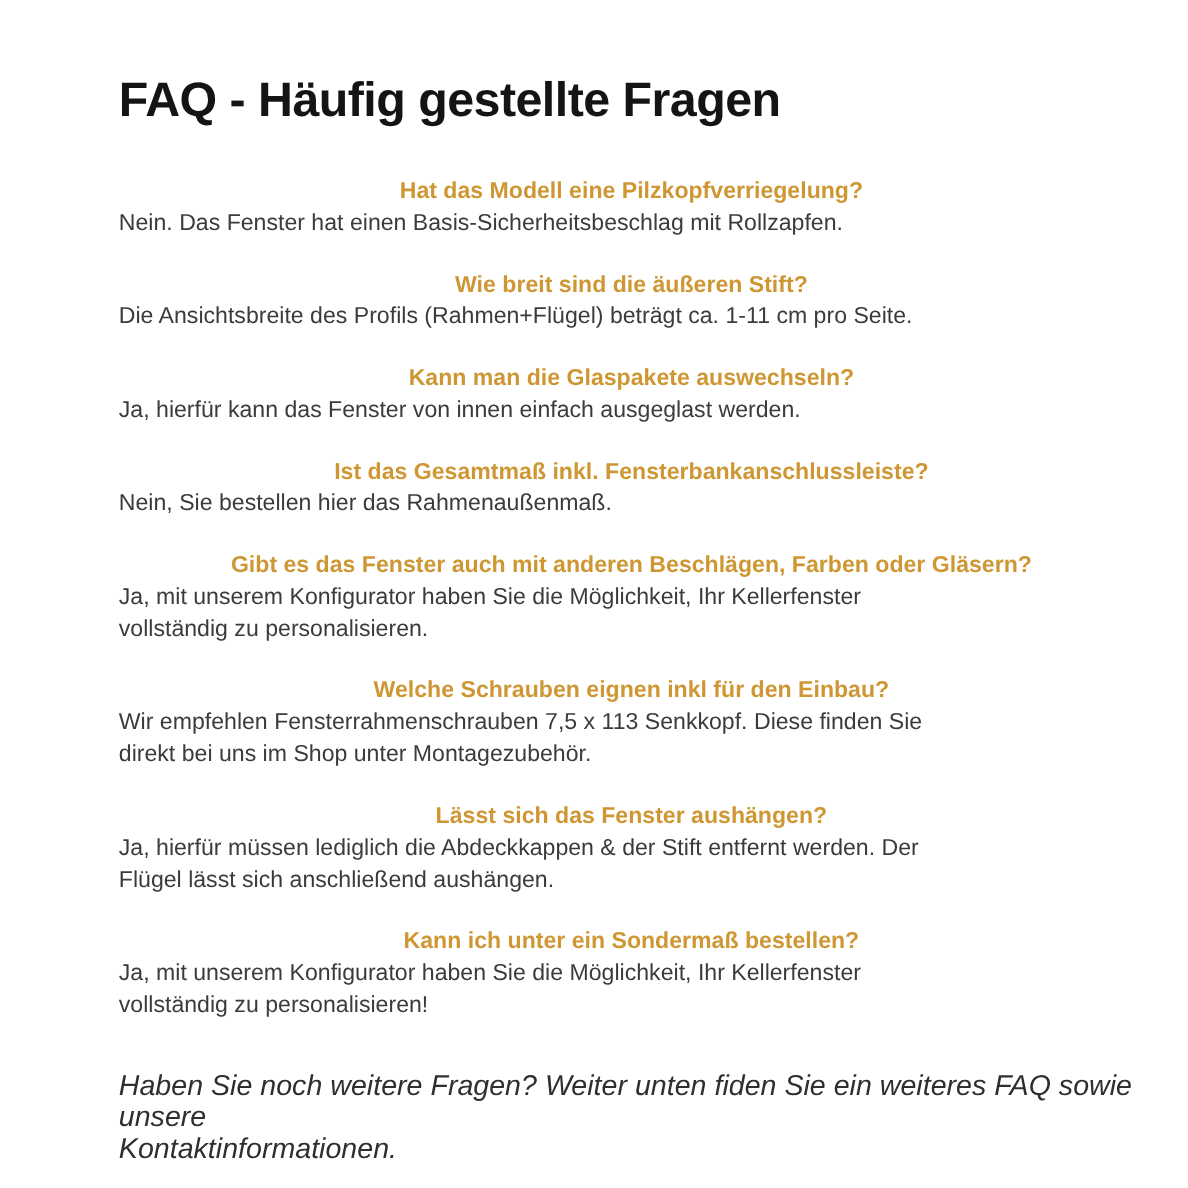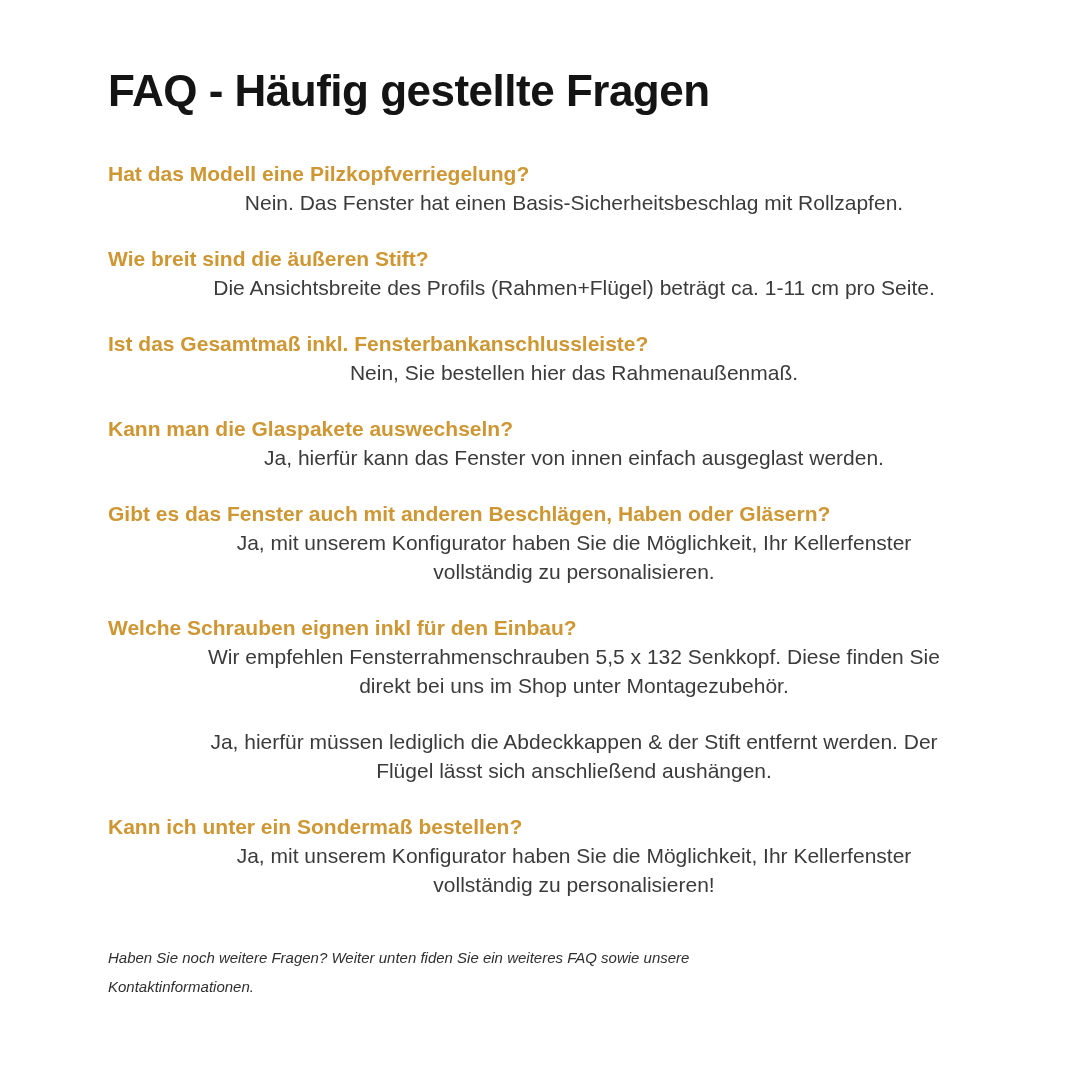--- a/index.html
+++ b/index.html
@@ -28,32 +28,32 @@
     margin:0 0 42px 0;
   }
   .faq-item{
     margin:0 0 27px 0;
   }
   .question{
     font-size:21px;
     line-height:29px;
     font-weight:700;
     color:var(--accent);
+    text-align:center;
   }
   .answer{
     font-size:21px;
     line-height:29px;
     font-weight:400;
     color:var(--body-text);
     white-space:pre-line;
-    text-align:center;
   }
   .footer-note{
     margin-top:44px;
-    font-size:15px;
+    font-size:26px;
     line-height:29px;
     font-style:italic;
     color:#2f2f2f;
     white-space:pre-line;
   }
 </style>
 </head>
 <body>
 
 <div class="page">
@@ -64,42 +64,43 @@
     <p class="question">Hat das Modell eine Pilzkopfverriegelung?</p>
     <p class="answer">Nein. Das Fenster hat einen Basis-Sicherheitsbeschlag mit Rollzapfen.</p>
   </div>
 
   <div class="faq-item">
     <p class="question">Wie breit sind die äußeren Stift?</p>
     <p class="answer">Die Ansichtsbreite des Profils (Rahmen+Flügel) beträgt ca. 1-11 cm pro Seite.</p>
   </div>
 
   <div class="faq-item">
+    <p class="question">Kann man die Glaspakete auswechseln?</p>
+    <p class="answer">Ja, hierfür kann das Fenster von innen einfach ausgeglast werden.</p>
+  </div>
+
+  <div class="faq-item">
     <p class="question">Ist das Gesamtmaß inkl. Fensterbankanschlussleiste?</p>
     <p class="answer">Nein, Sie bestellen hier das Rahmenaußenmaß.</p>
   </div>
 
   <div class="faq-item">
-    <p class="question">Kann man die Glaspakete auswechseln?</p>
-    <p class="answer">Ja, hierfür kann das Fenster von innen einfach ausgeglast werden.</p>
-  </div>
-
-  <div class="faq-item">
-    <p class="question">Gibt es das Fenster auch mit anderen Beschlägen, Haben oder Gläsern?</p>
+    <p class="question">Gibt es das Fenster auch mit anderen Beschlägen, Farben oder Gläsern?</p>
     <p class="answer">Ja, mit unserem Konfigurator haben Sie die Möglichkeit, Ihr Kellerfenster
 vollständig zu personalisieren.</p>
   </div>
 
   <div class="faq-item">
     <p class="question">Welche Schrauben eignen inkl für den Einbau?</p>
-    <p class="answer">Wir empfehlen Fensterrahmenschrauben 5,5 x 132 Senkkopf. Diese finden Sie
+    <p class="answer">Wir empfehlen Fensterrahmenschrauben 7,5 x 113 Senkkopf. Diese finden Sie
 direkt bei uns im Shop unter Montagezubehör.</p>
   </div>
 
   <div class="faq-item">
+    <p class="question">Lässt sich das Fenster aushängen?</p>
     <p class="answer">Ja, hierfür müssen lediglich die Abdeckkappen &amp; der Stift entfernt werden. Der
 Flügel lässt sich anschließend aushängen.</p>
   </div>
 
   <div class="faq-item">
     <p class="question">Kann ich unter ein Sondermaß bestellen?</p>
     <p class="answer">Ja, mit unserem Konfigurator haben Sie die Möglichkeit, Ihr Kellerfenster
 vollständig zu personalisieren!</p>
   </div>
 </div>

